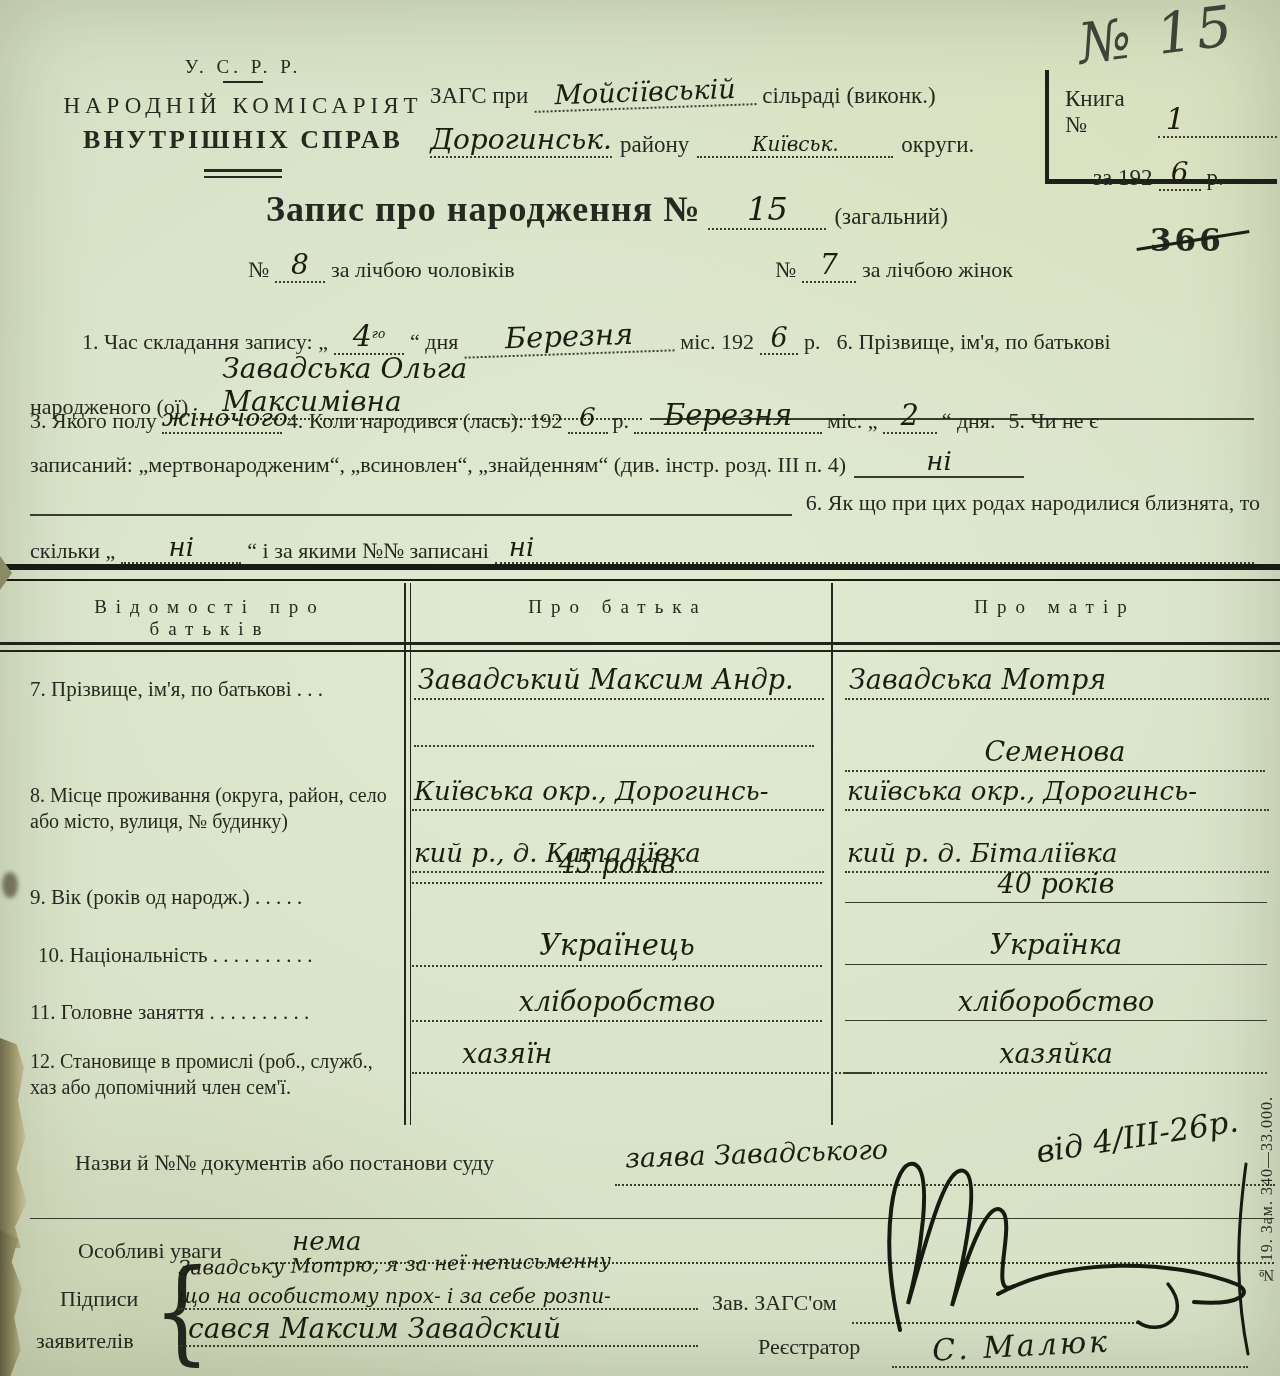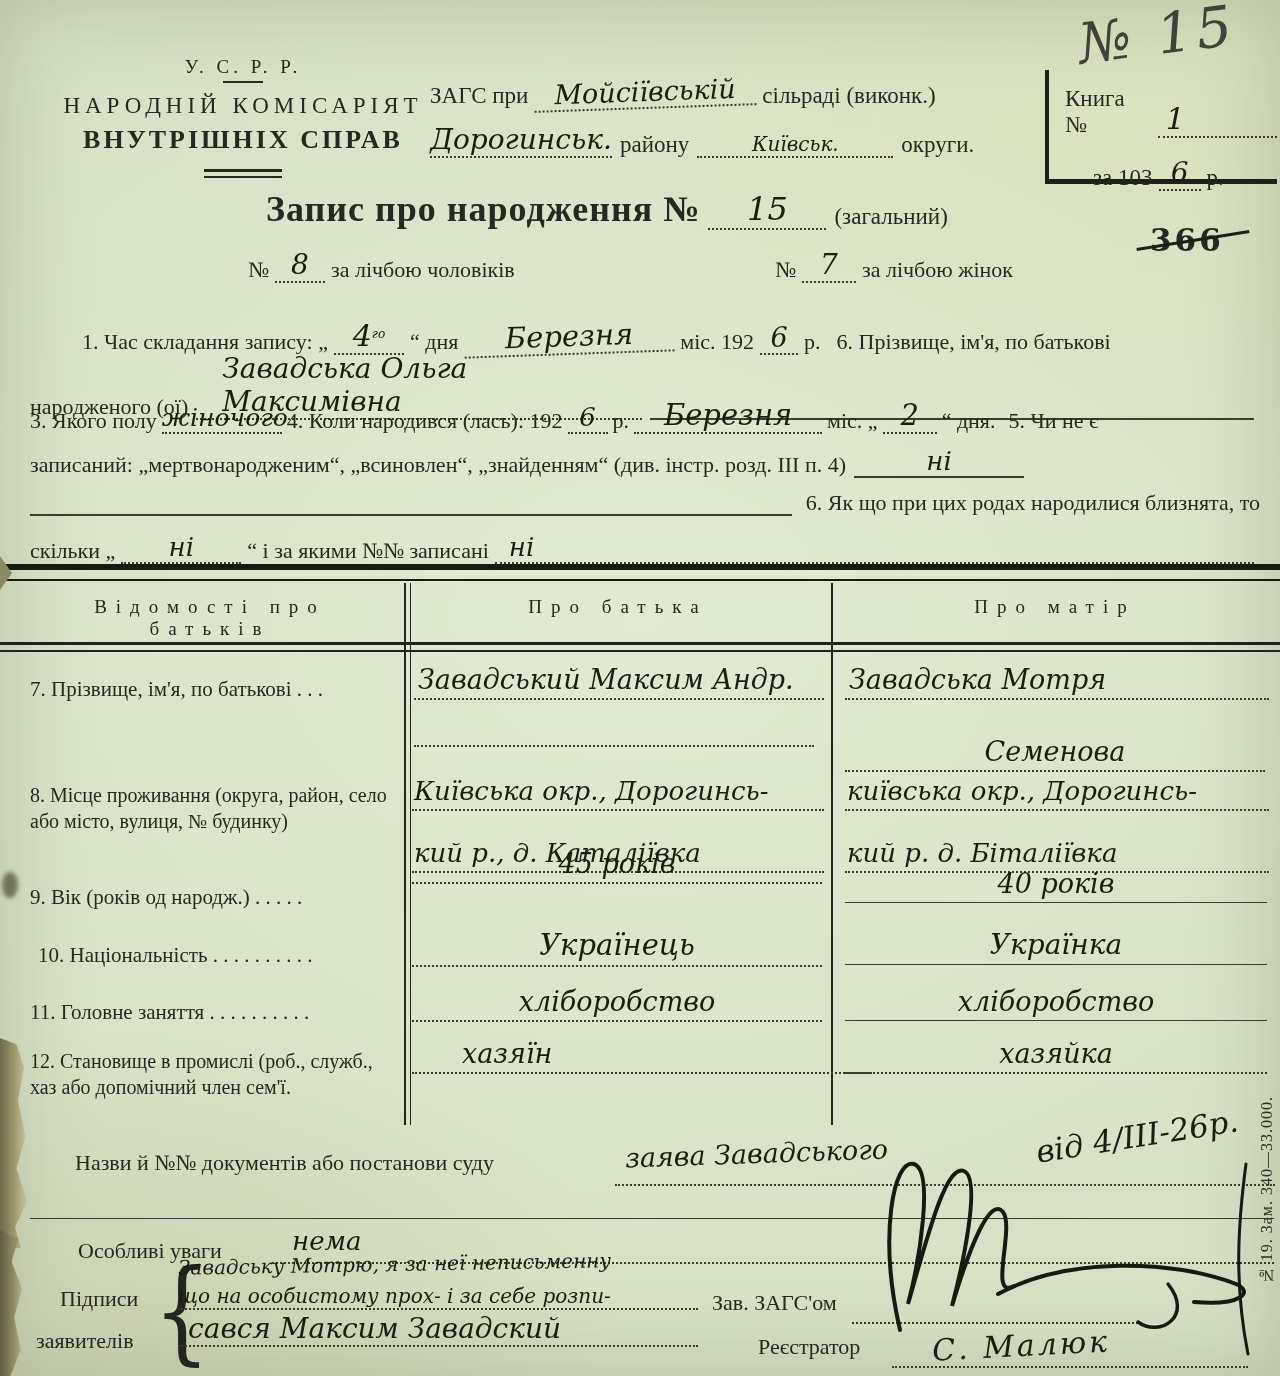--- a/index.html
+++ b/index.html
@@ -90,21 +90,21 @@
     </div>
   </div>
 
   <div class="abs pencil hw">№ 15</div>
   <div class="abs bookbox">
     <div class="row" style="gap:6px;">
       <span class="print">Книга №</span>
       <span class="dl hw" style="width:112px; font-size:30px; text-align:left; padding-left:8px;">1</span>
     </div>
     <div class="row" style="gap:6px; margin-top:18px; padding-left:28px;">
-      <span class="print">за 103</span>
+      <span class="print">за 192</span>
       <span class="dl hw" style="width:42px; font-size:28px;">6</span>
       <span class="print">р.</span>
     </div>
   </div>
 
   <div class="abs title row" style="gap:8px;">
     <span class="title-main print">Запис про народження №</span>
     <span class="dl hw" style="width:118px; font-size:32px;">15</span>
     <span class="print" style="font-size:23px;">(загальний)</span>
   </div>

